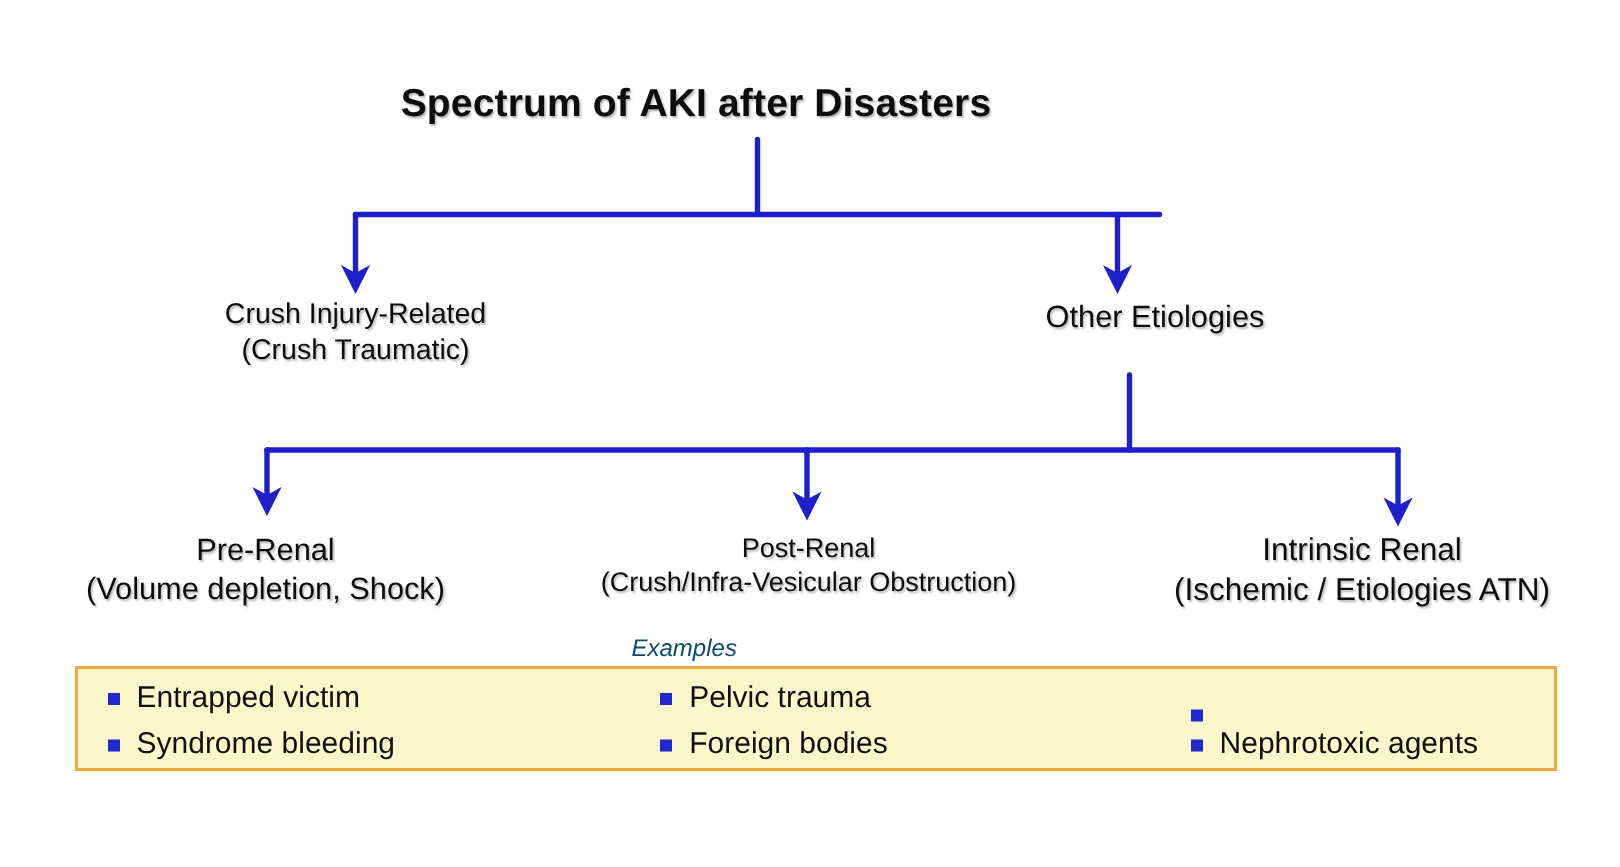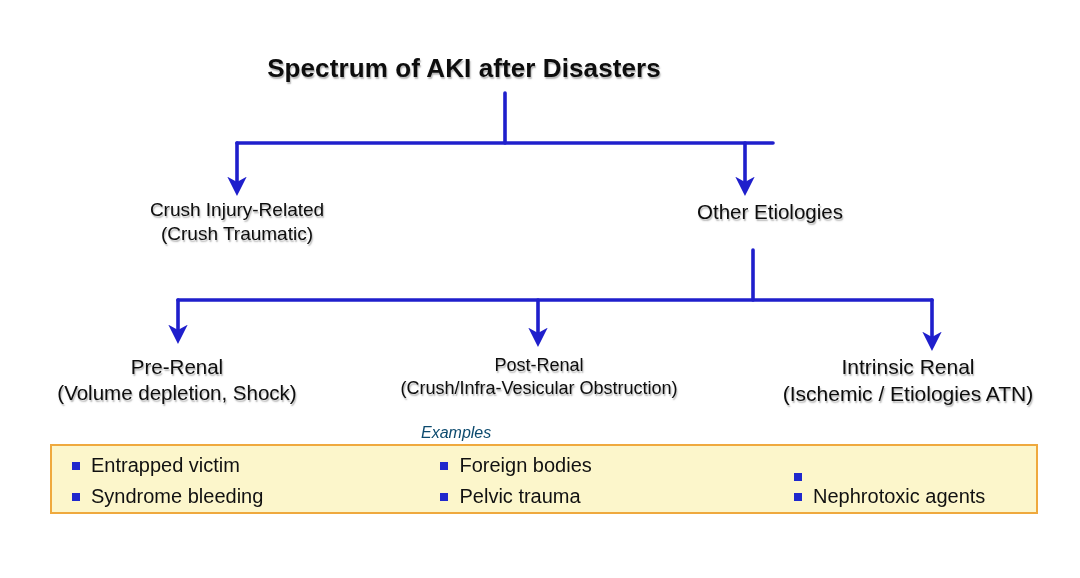--- a/index.html
+++ b/index.html
@@ -197,25 +197,25 @@
         <span>Entrapped victim</span>
       </div>
       <div class="ex-item">
         <span class="bullet"></span>
         <span>Syndrome bleeding</span>
       </div>
     </div>
     <div class="ex-col c2">
       <div class="ex-item">
         <span class="bullet"></span>
+        <span>Pelvic trauma</span>
+      </div>
+      <div class="ex-item">
+        <span class="bullet"></span>
         <span>Foreign bodies</span>
-      </div>
-      <div class="ex-item">
-        <span class="bullet"></span>
-        <span>Pelvic trauma</span>
       </div>
     </div>
     <div class="ex-col c3">
       <div class="ex-item">
         <span class="bullet"></span>
       </div>
       <div class="ex-item">
         <span class="bullet"></span>
         <span>Nephrotoxic agents</span>
       </div>

